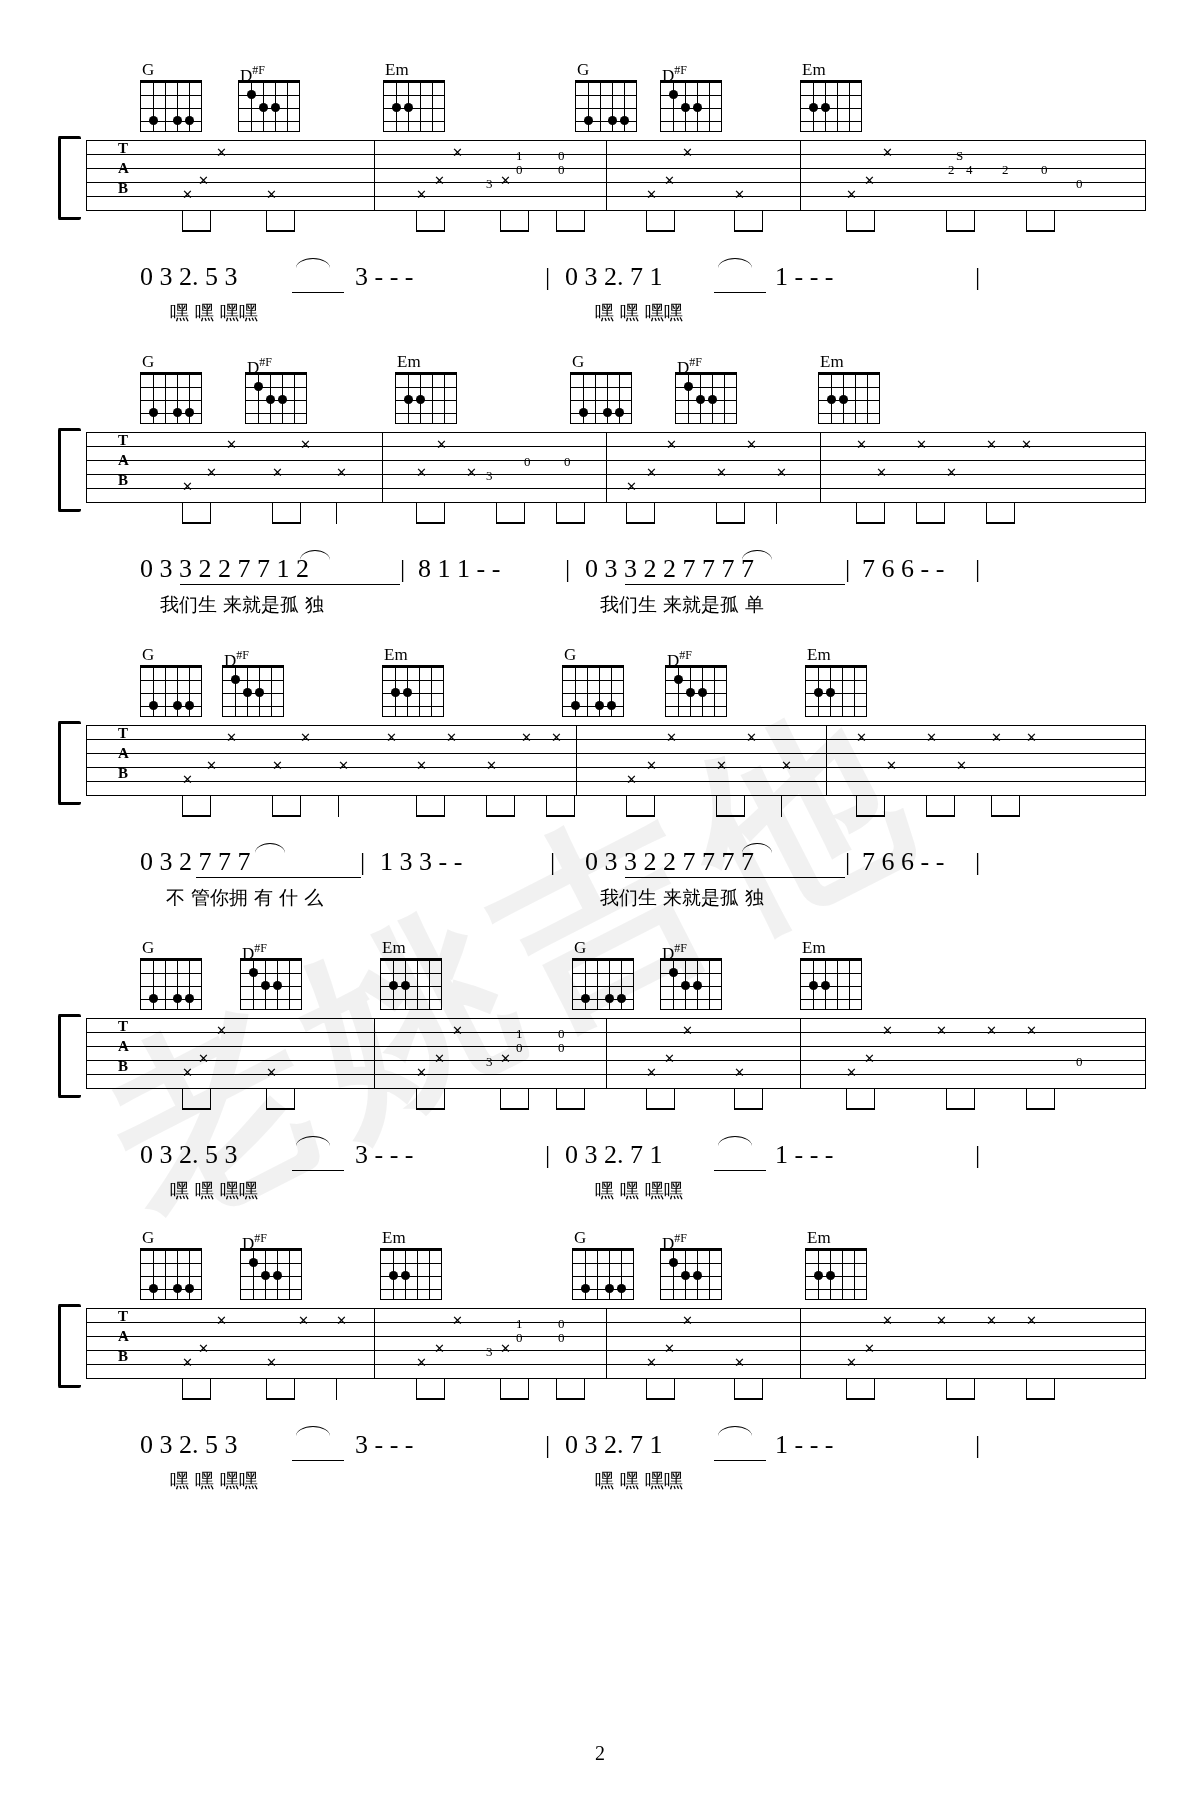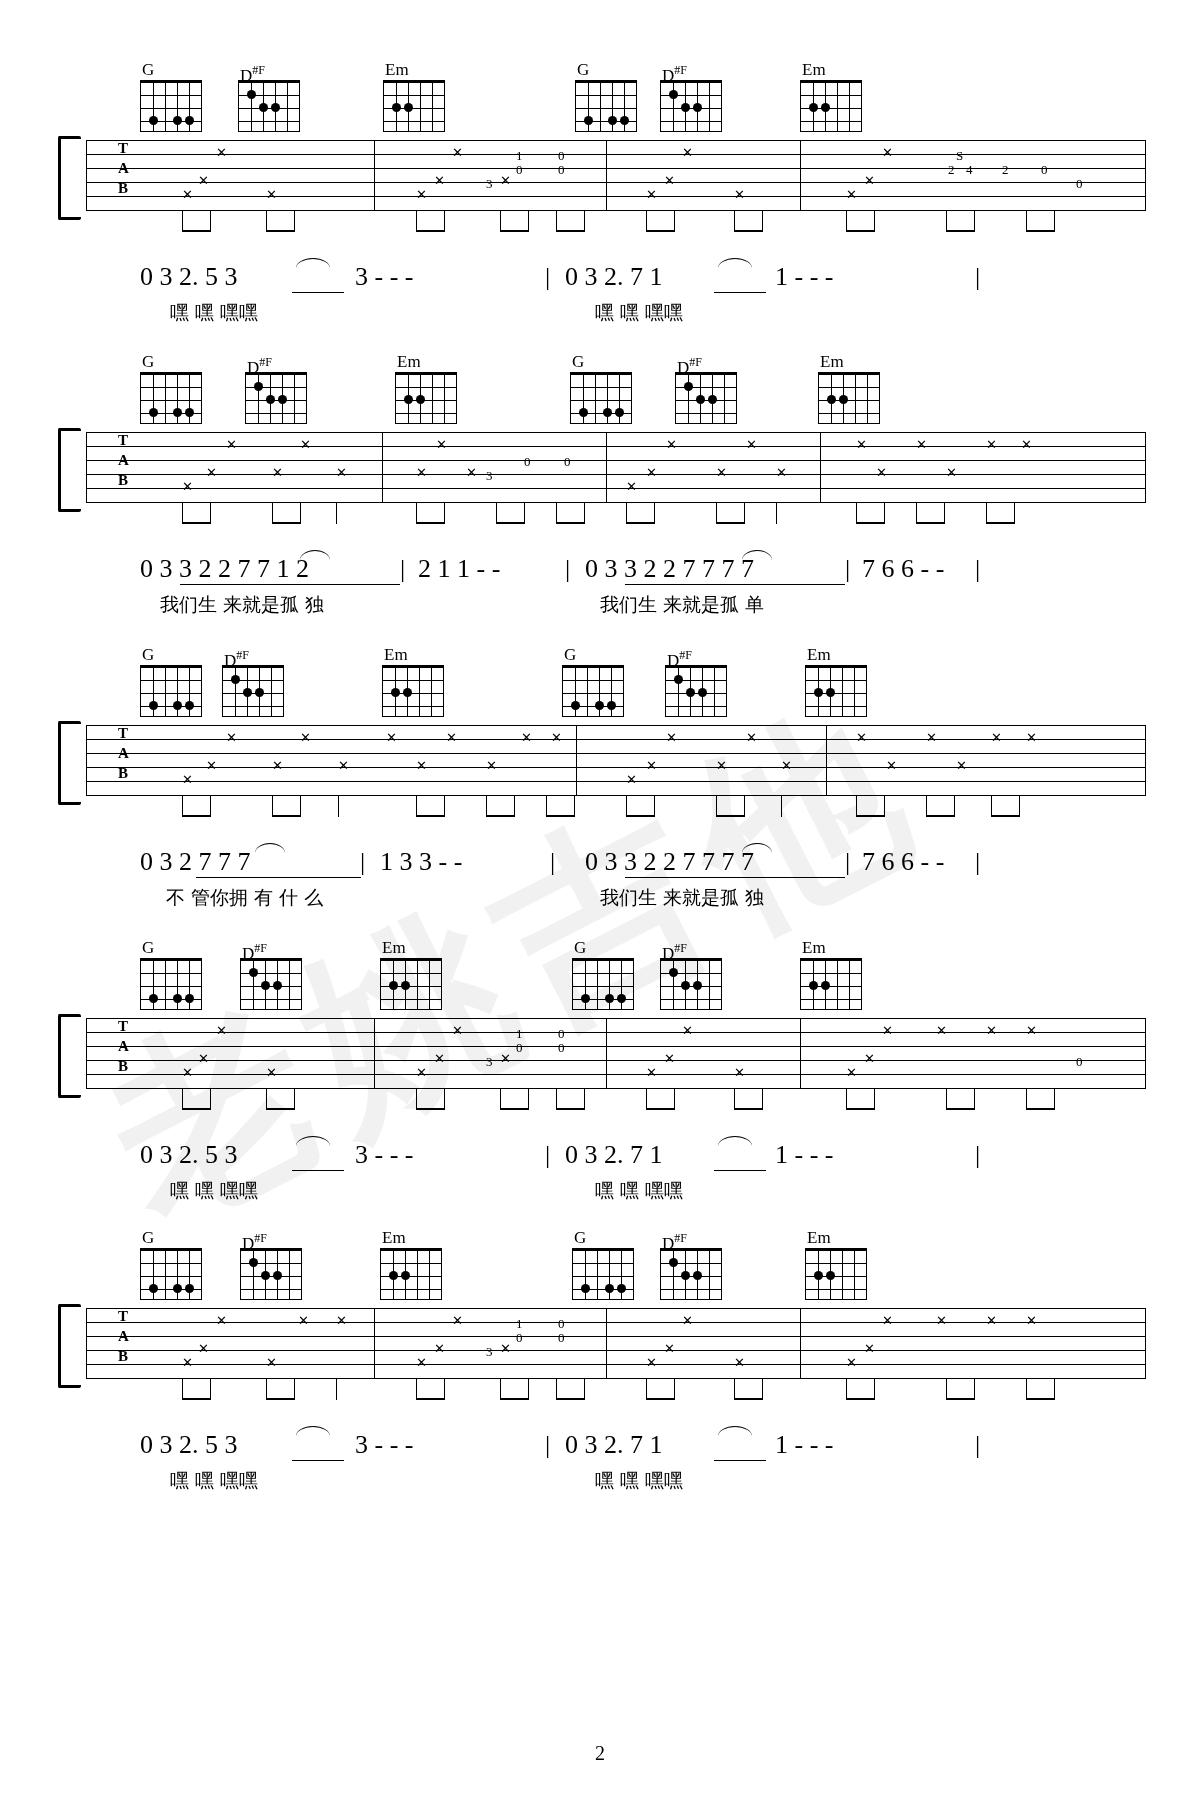--- a/index.html
+++ b/index.html
@@ -406,21 +406,21 @@
         <div class="beam" style="left:830px;top:90px;width:29px"></div>
         <div class="stem" style="left:900px;top:70px;height:22px"></div>
           <div class="stem" style="left:928px;top:70px;height:22px"></div>
         <div class="beam" style="left:900px;top:90px;width:29px"></div>
       </div>
     </div>
 
     <div class="jianpu" style="top:202px;">
       <div class="jp" style="left:140px;">0 3 3 2 2 7 7 1 2</div>
       <div class="jp" style="left:400px;">|</div>
-      <div class="jp" style="left:418px;">2 1 1 - -</div>
+      <div class="jp" style="left:418px;">8 1 1 - -</div>
       <div class="jp" style="left:565px;">|</div>
       <div class="jp" style="left:585px;">0 3 3 2 2 7 7 7 7</div>
       <div class="jp" style="left:845px;">|</div>
       <div class="jp" style="left:862px;">7 6 6 - -</div>
       <div class="jp" style="left:975px;">|</div>
       <div class="tie" style="left:300px;top:-4px;width:30px"></div>
       <div class="tie" style="left:742px;top:-4px;width:30px"></div>
       <div class="under" style="left:180px;top:30px;width:220px"></div>
       <div class="under" style="left:625px;top:30px;width:220px"></div>
     </div>

